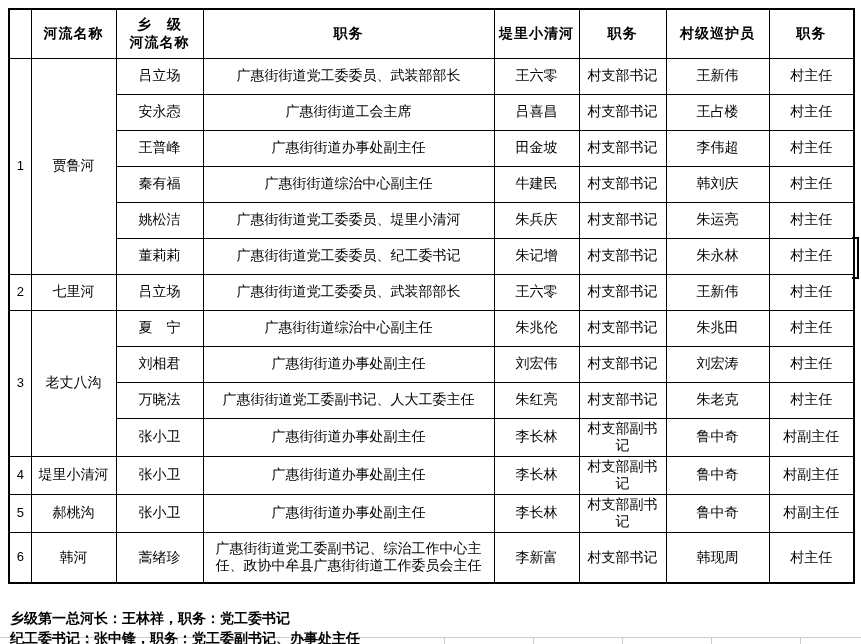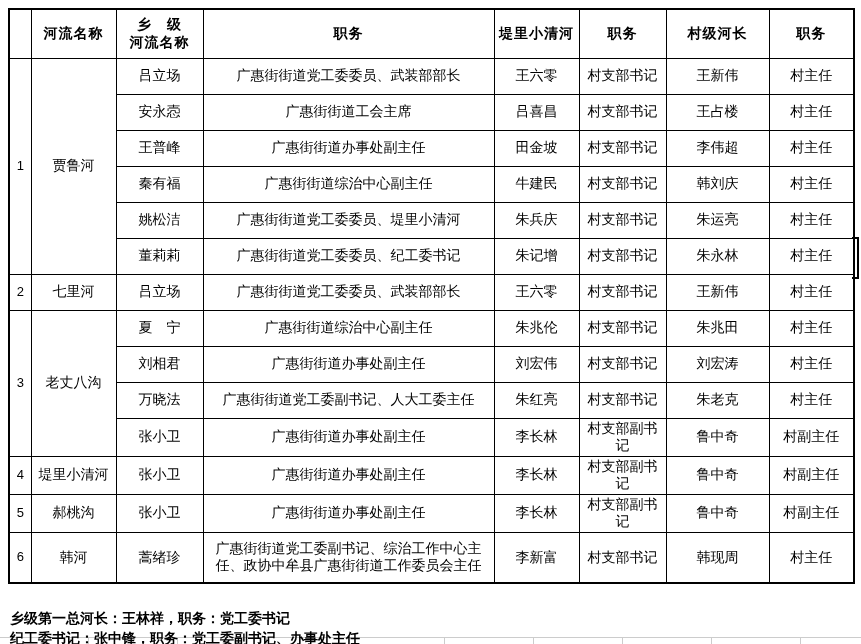--- a/index.html
+++ b/index.html
@@ -95,21 +95,21 @@
       <tr>
         <th></th>
         <th>河流名称</th>
         <th>
           <span>乡　级</span><br>
           <span>河流名称</span>
         </th>
         <th>职务</th>
         <th>堤里小清河</th>
         <th>职务</th>
-        <th>村级河长</th>
+        <th>村级巡护员</th>
         <th>职务</th>
       </tr>
     </thead>
     <tbody id="tbody">
         <tr>
           <td class="num" rowspan="6">1</td>
           <td rowspan="6">贾鲁河</td>
           <td>吕立场</td>
           <td class="pos">广惠街街道党工委委员、武装部部长</td>
           <td>王六零</td>

